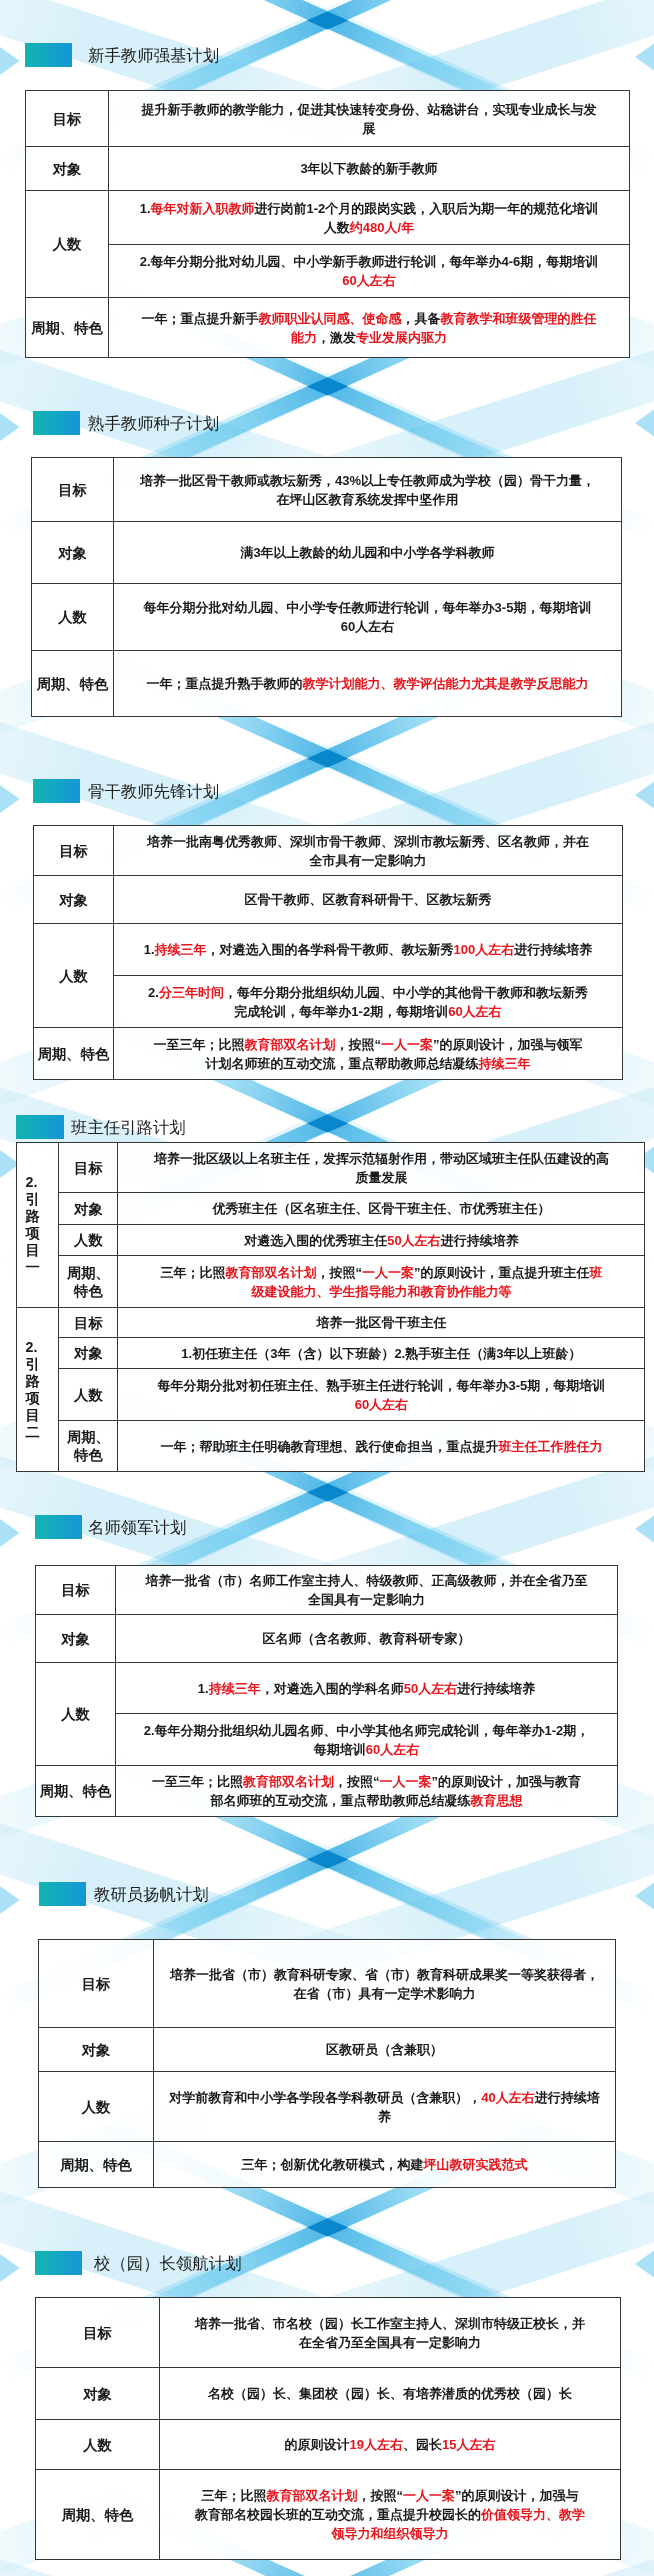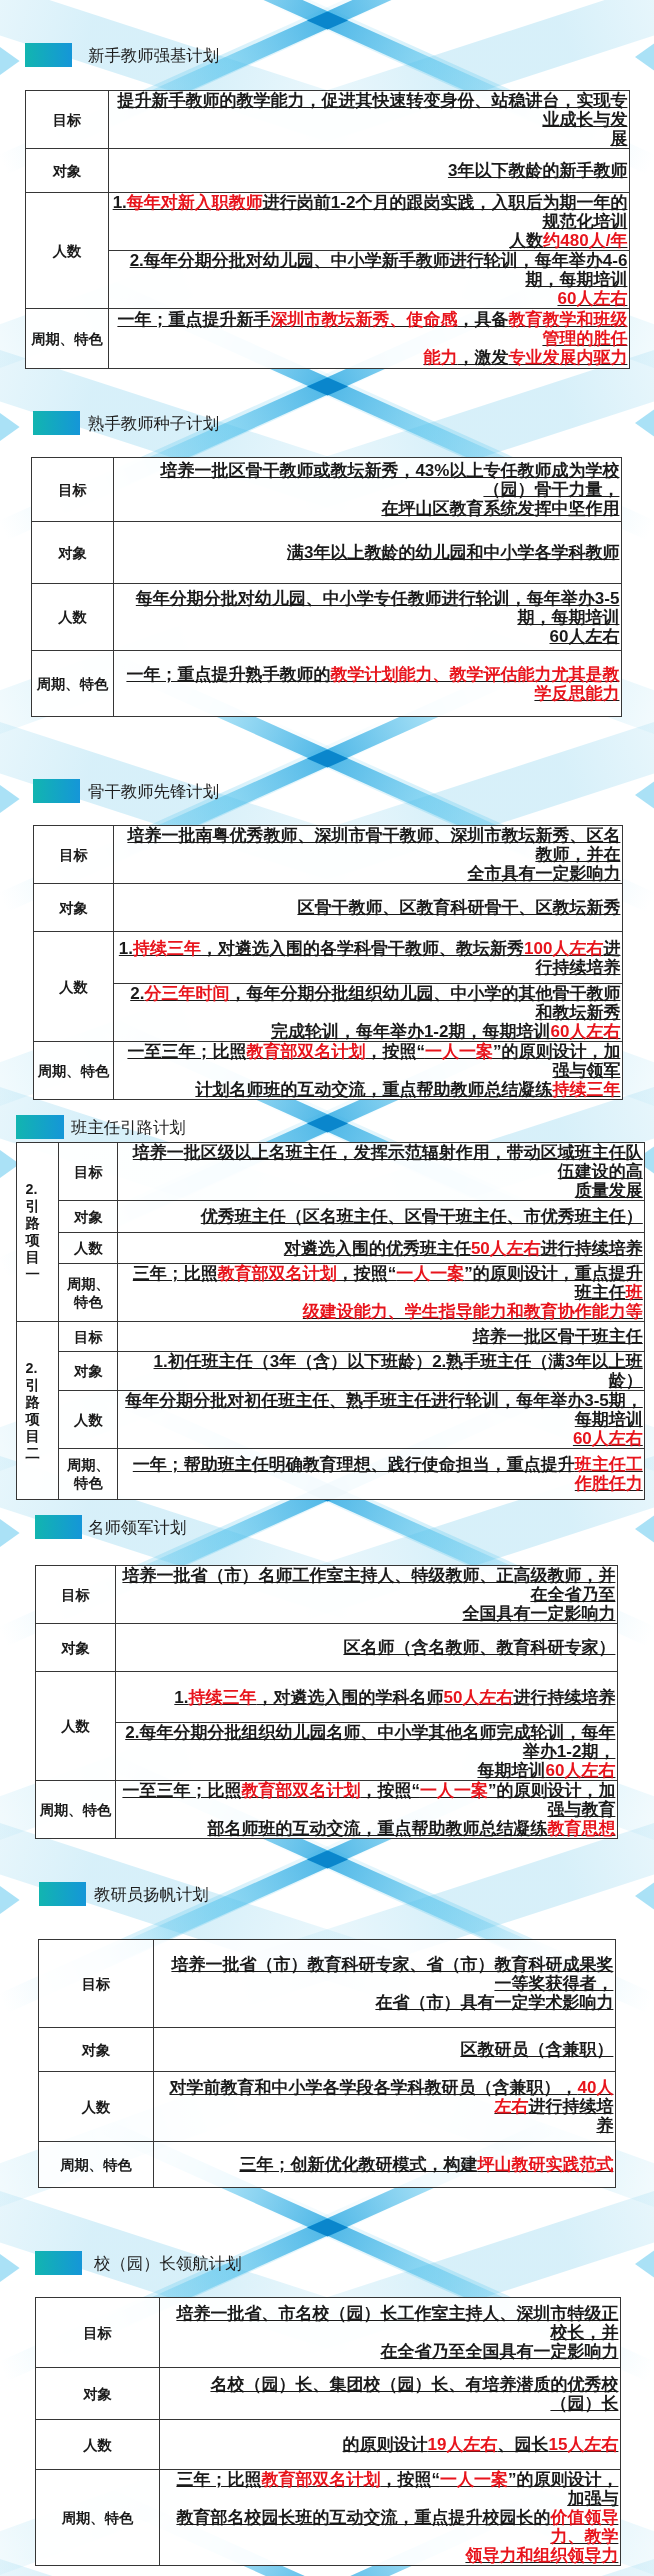--- a/index.html
+++ b/index.html
@@ -58,22 +58,22 @@
     }
     table.plan {
       position: absolute; border-collapse: collapse; table-layout: fixed;
       background: rgba(255,255,255,0.94);
     }
     table.plan th, table.plan td {
       border: 1.2px solid var(--bd); padding: 0; vertical-align: middle; color: var(--txt);
     }
     table.plan th { font-size: 14.3px; font-weight: bold; text-align: center; line-height: 18px; padding: 0 3.3px; }
     table.plan td {
-      font-size: 17px; font-weight: bold; text-align: right; line-height: 19px;
-      white-space: pre-line; padding: 0 1.6px 0 1.6px; text-decoration: underline;
+      font-size: 13px; font-weight: bold; text-align: center; line-height: 19px;
+      white-space: pre-line; padding: 0 1.6px 0 1.6px;
     }
     .hl { color: var(--hl); }
 
     
     .s1 .title-box { left: 25px; top: 43px; }
     .s1 .sec-title { left: 88px; top: 43px; }
     .s1 table { left: 25px; top: 90px; width: 605px; }
     .s1 .c-label { width: 83px; }
     .s1 .r1 { height: 56px; } .s1 .r2 { height: 44px; } .s1 .r3 { height: 54px; } .s1 .r4 { height: 53px; } .s1 .r5 { height: 60px; }
 
@@ -256,21 +256,21 @@
       <th rowspan="2">人数</th>
       <td><span>1.</span><span class="hl">每年对新入职教师</span><span>进行岗前1-2个月的跟岗实践，入职后为期一年的规范化培训
 人数</span><span class="hl">约480人/年</span></td>
     </tr>
     <tr class="r4">
       <td><span>2.每年分期分批对幼儿园、中小学新手教师进行轮训，每年举办4-6期，每期培训
 </span><span class="hl">60人左右</span></td>
     </tr>
     <tr class="r5">
       <th>周期、特色</th>
-      <td><span>一年；重点提升新手</span><span class="hl">深圳市教坛新秀、使命感</span><span>，具备</span><span class="hl">教育教学和班级管理的胜任
+      <td><span>一年；重点提升新手</span><span class="hl">教师职业认同感、使命感</span><span>，具备</span><span class="hl">教育教学和班级管理的胜任
 能力</span><span>，激发</span><span class="hl">专业发展内驱力</span></td>
     </tr>
   </tbody>
     </table>
 </section>
 
 <section class="sec s2">
   <div class="title-box"></div>
   <h2 class="sec-title">熟手教师种子计划</h2>
   <table class="plan">

